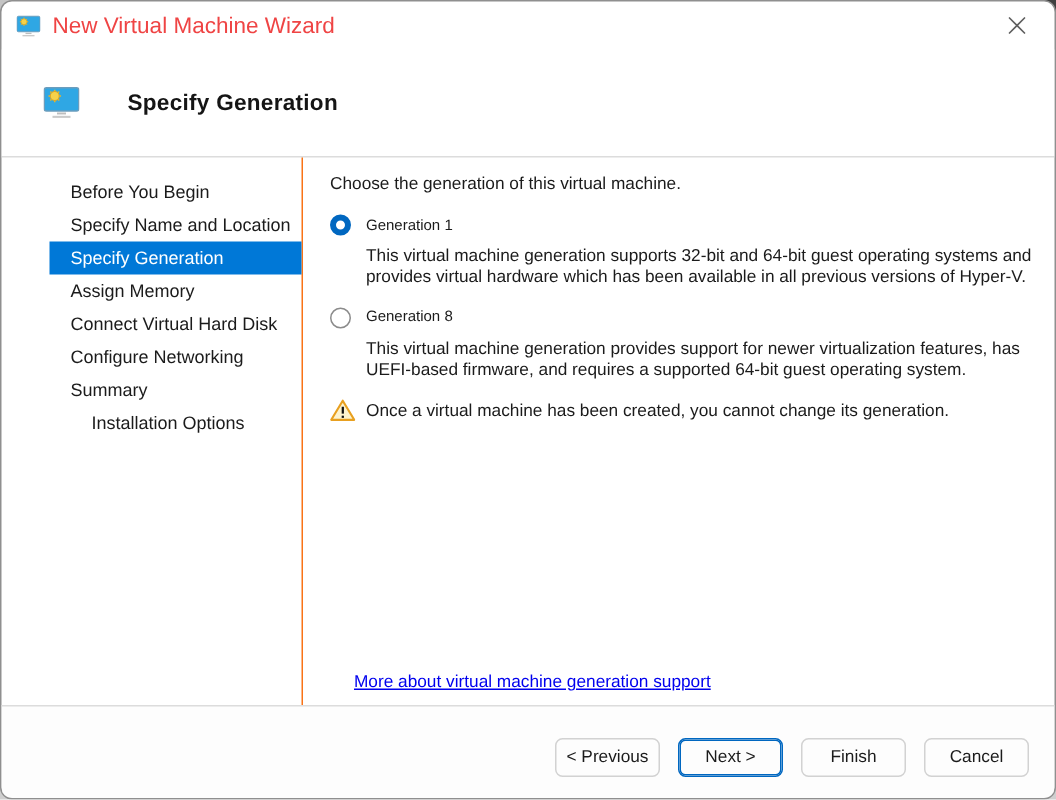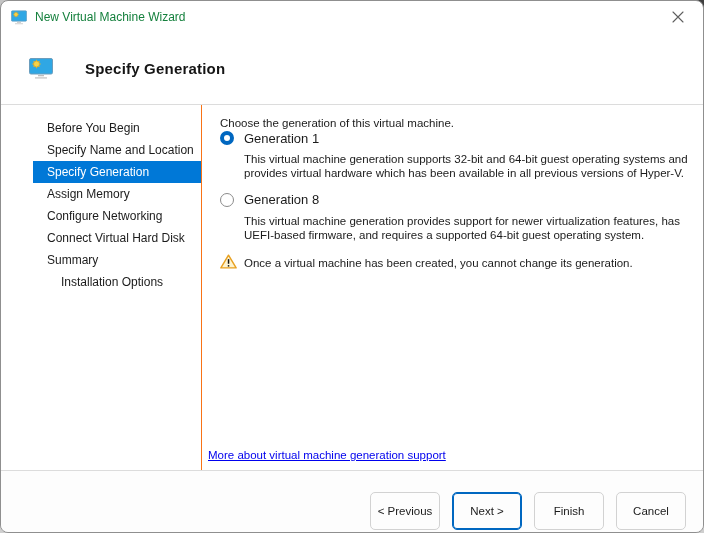--- a/index.html
+++ b/index.html
@@ -19,21 +19,21 @@
     border-radius:8px;
     box-shadow: inset 0 -1px 0 rgba(0,0,0,.30);
     box-sizing:border-box;
     overflow:hidden;
   }
 
   
   .titlebar { height:32px; display:flex; align-items:center; padding-left:10px; }
   .app-icon { display:inline-flex; width:16px; height:15px; }
   .app-icon svg { width:16px; height:15px; }
-  .title-text { margin-left:8px; font-size:12px; color:#15803d; white-space:nowrap;text-align:center; }
+  .title-text { margin-left:8px; font-size:15px; color:#ef4444; white-space:nowrap;text-align:center; }
   .close-btn {
     margin-left:auto; width:44px; height:30px; margin-right:3px;
     background:transparent; border:none; cursor:pointer;
     display:flex; align-items:center; justify-content:center;
   }
   .close-btn svg { width:12px; height:12px; }
 
   
   .header { height:71px; display:flex; align-items:center; padding-left:28px; background:#fff; }
   .header-icon { display:inline-flex; width:24px; height:21px; }
@@ -47,53 +47,53 @@
     border-right:1px solid #f97316; padding-top:12px;margin-left:28px;
   }
   .side-item {
     height:22px; line-height:22px; font-size:12px; color:#1b1b1b;
     padding-left:14px; margin-left:4px; cursor:pointer; white-space:nowrap;
   }
   .side-item.indent { padding-left:28px; }
   .side-item.active { background:var(--accent,#0078d7); color:#ffffff; }
 
   .content { position:relative; flex:1; padding:12px 10px 0 18px; box-sizing:border-box; }
-  .intro { margin:0 0 1px 0; font-size:11.5px; color:#1b1b1b; }
+  .intro { margin:0 0 13px 0; font-size:11.5px; color:#1b1b1b; }
 
   .option { margin-bottom:11px; }
   .option-head { display:flex; align-items:center; gap:10px; height:16px; cursor:pointer; }
   .radio {
     width:14px; height:14px; border-radius:50%; box-sizing:border-box;
     border:1px solid #8b8b8b; background:#fff; flex-shrink:0;
   }
   .radio.selected { border:4.5px solid var(--radio,#0067c0); }
-  .option-label { font-size:13px; color:#1b1b1b; }
+  .option-label { font-size:10px; color:#1b1b1b; }
   .option-desc {
     margin:6px 0 0 24px; font-size:11.5px; line-height:1.24;
     color:#1b1b1b; max-width:492px;
   }
 
-  .warning-row { display:flex; align-items:center; gap:7px; margin-top:12px; }
+  .warning-row { display:flex; align-items:flex-start; gap:7px; margin-top:12px; }
   .warning-icon { display:inline-flex; width:17px; height:15px; margin-top:0; }
   .warning-icon svg { width:17px; height:15px; }
   .warning-text { font-size:11.5px; color:#1b1b1b; padding-top:2px; }
 
   .more-link {
-    position:absolute; left:6px; bottom:9px;
+    position:absolute; left:34px; bottom:9px;
     font-size:11.5px; color:var(--link,#0000ee); text-decoration:underline; cursor:pointer;margin-top:19px;
   }
 
   
   .footer {
     height:63px; border-top:1px solid #dcdcdc; background:#fdfdfd;
     display:flex; justify-content:flex-end; align-items:flex-start;
     gap:12px; padding:21px 17px 0 0; box-sizing:border-box;
   }
   .btn {
-    width:70px; height:38px; box-sizing:border-box;
+    width:70px; height:26px; box-sizing:border-box;
     font-family:inherit; font-size:11.5px; color:#1b1b1b;
     background:#fdfdfd; border:1px solid #d2d2d2; border-radius:5px;
     cursor:pointer; padding:0;
   }
   .btn.default {
     border:1px solid var(--radio,#0067c0);
     box-shadow: inset 0 0 0 1px var(--radio,#0067c0);
   }
 </style>
 </head>
@@ -146,24 +146,24 @@
           <div class="side-item">
     <span>Specify Name and Location</span>
   </div>
           <div class="side-item active">
     <span>Specify Generation</span>
   </div>
           <div class="side-item">
     <span>Assign Memory</span>
   </div>
           <div class="side-item">
+    <span>Connect Virtual Hard Disk</span>
+  </div>
+          <div class="side-item">
     <span>Configure Networking</span>
-  </div>
-          <div class="side-item">
-    <span>Connect Virtual Hard Disk</span>
   </div>
           <div class="side-item">
     <span>Summary</span>
   </div>
           <div class="side-item indent">
     <span>Installation Options</span>
   </div>
         </nav>
 
       <main class="content">

